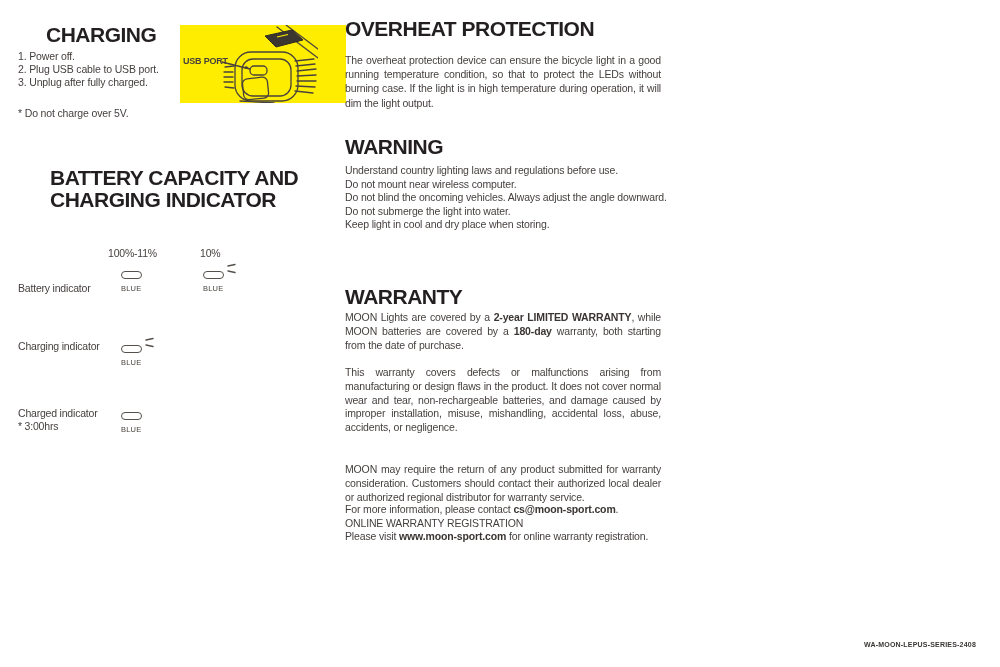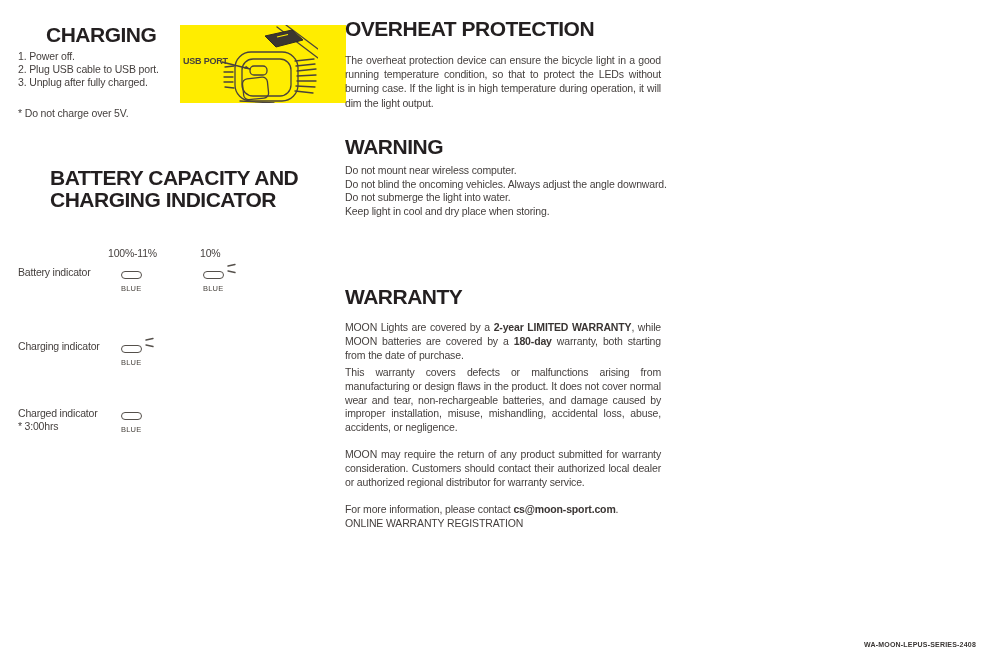--- a/index.html
+++ b/index.html
@@ -113,21 +113,21 @@
   </div>
 
   <div class="abs h1" style="left:18px; top:167px;margin-left:32px;">
     <div>BATTERY CAPACITY AND</div>
     <div>CHARGING INDICATOR</div>
   </div>
 
   <div class="abs col-head" style="left:108px; top:247px;">100%-11%</div>
   <div class="abs col-head" style="left:200px; top:247px;">10%</div>
 
-  <div class="abs row-label" style="left:18px; top:266px;">Battery indicator</div>
+  <div class="abs row-label" style="left:18px; top:282px;">Battery indicator</div>
 
   <div class="led-cell" style="left:121px; top:265px;">
     <span class="led-wrap"><span class="led-pill"></span></span>
     <div class="led-name">BLUE</div>
   </div>
 
   <div class="led-cell" style="left:203px; top:265px;">
     <span class="led-wrap">
       <span class="led-pill"></span>
       <svg class="blink" width="9" height="12">
@@ -161,38 +161,42 @@
     <div class="led-name">BLUE</div>
   </div>
 
   <div class="rcol-title h1" style="top:18px;">OVERHEAT PROTECTION</div>
 
   <div class="para body-txt justify" style="top:53px; line-height:14.2px;">The overheat protection device can ensure the bicycle light in a good running temperature condition, so that to protect the LEDs without burning case. If the light is in high temperature during operation, it will dim the light output.</div>
 
   <div class="rcol-title h1" style="top:136px;">WARNING</div>
 
   <div class="para body-txt warn-lines" style="top:164px;">
+    <div class="nowrap">Understand country lighting laws and regulations before use.</div>
     <div class="nowrap">Do not mount near wireless computer.</div>
     <div class="nowrap">Do not blind the oncoming vehicles. Always adjust the angle downward.</div>
     <div class="nowrap">Do not submerge the light into water.</div>
     <div class="nowrap">Keep light in cool and dry place when storing.</div>
   </div>
 
   <div class="rcol-title h1" style="top:286px;">WARRANTY</div>
 
-  <div class="para body-txt justify" style="top:321px; line-height:13.8px;">
+  <div class="para body-txt justify" style="top:311px; line-height:13.8px;">
     <span>MOON Lights are covered by a </span><span class="bold">2-year LIMITED WARRANTY</span><span>, while MOON batteries are covered by a </span><span class="bold">180-day</span><span> warranty, both starting from the date of purchase.</span>
   </div>
 
   <div class="para body-txt justify" style="top:366px; line-height:13.8px;">This warranty covers defects or malfunctions arising from manufacturing or design flaws in the product. It does not cover normal wear and tear, non-rechargeable batteries, and damage caused by improper installation, misuse, mishandling, accidental loss, abuse, accidents, or negligence.</div>
 
-  <div class="para body-txt justify" style="top:448px; line-height:13.8px;">MOON may require the return of any product submitted for warranty consideration. Customers should contact their authorized local dealer or authorized regional distributor for warranty service.</div>
+  <div class="para body-txt justify" style="top:463px; line-height:13.8px;">MOON may require the return of any product submitted for warranty consideration. Customers should contact their authorized local dealer or authorized regional distributor for warranty service.</div>
 
   <div class="para body-txt" style="top:503px; line-height:13.6px;">
     <div>
       <span>For more information, please contact </span><span class="bold">cs@moon-sport.com</span><span>.</span>
     </div>
     <div>ONLINE WARRANTY REGISTRATION</div>
+    <div>
+      <span>Please visit </span><span class="bold">www.moon-sport.com</span><span> for online warranty registration.</span>
+    </div>
   </div>
 
   <div class="footer-code">WA-MOON-LEPUS-SERIES-2408</div>
 
 </div>
 
 </body></html>

